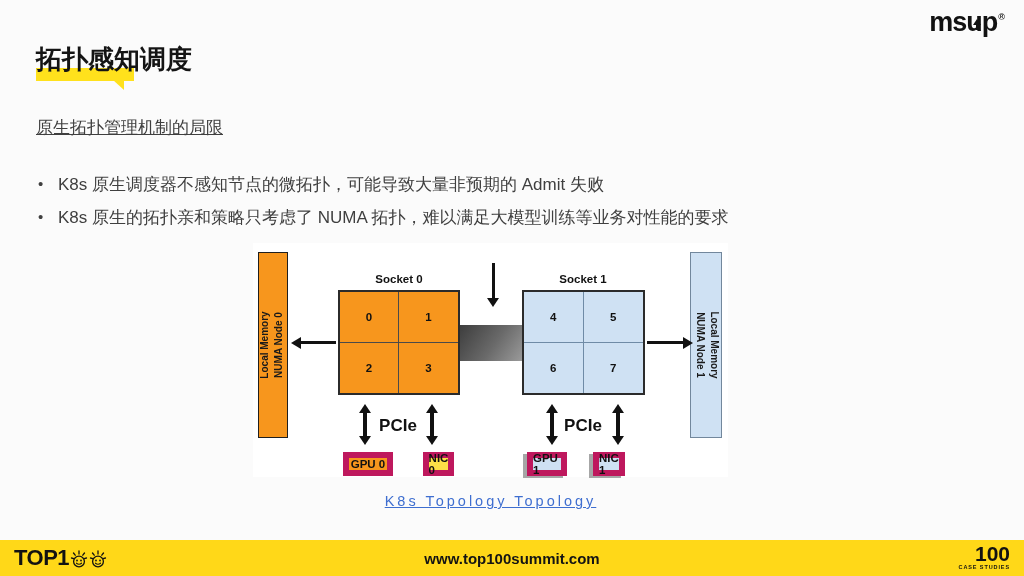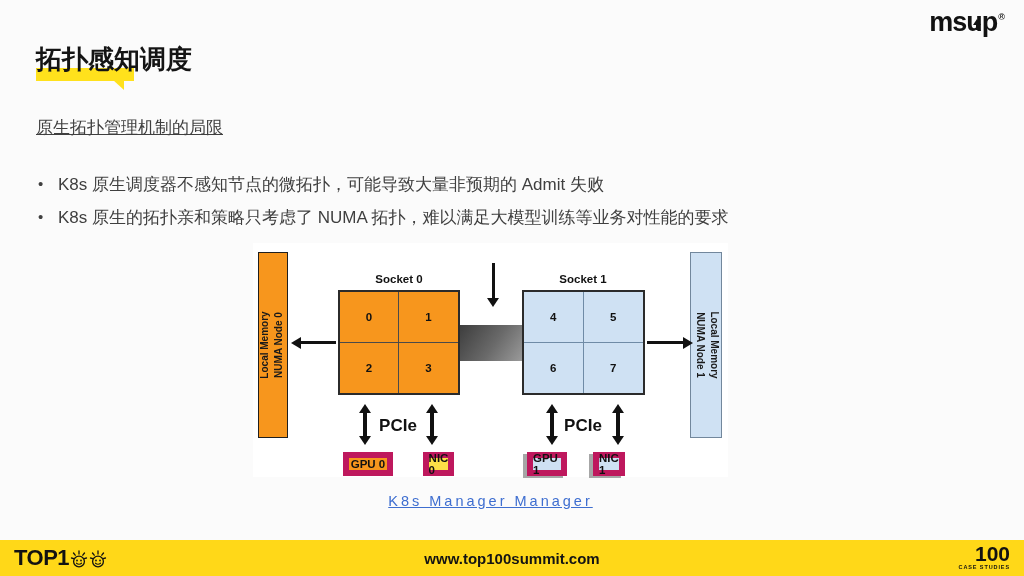--- a/index.html
+++ b/index.html
@@ -162,21 +162,21 @@
     <div class="pcie-label pcie-0">PCIe</div>
     <div class="pcie-label pcie-1">PCIe</div>
 
     <div class="dev dev-gpu0">GPU 0</div>
     <div class="dev dev-nic0">NIC 0</div>
     <div class="dev dev-gpu1">GPU 1</div>
     <div class="dev dev-nic1">NIC 1</div>
   </div>
 
   <div class="caption">
-    <a href="#">K8s Manager Manager</a>
+    <a href="#">K8s Topology Topology</a>
   </div>
 
   <div class="footer">
     <div class="top1">
       <span class="top1-text">TOP1</span>
       <svg class="bulb" width="18" height="20" viewBox="0 0 18 20">
         <g stroke="#121212" stroke-width="1.3" fill="none" stroke-linecap="round">
           <line x1="9" y1="1" x2="9" y2="4"></line>
             <line x1="3.5" y1="3" x2="5.2" y2="5.2"></line>
           <line x1="14.5" y1="3" x2="12.8" y2="5.2"></line>

